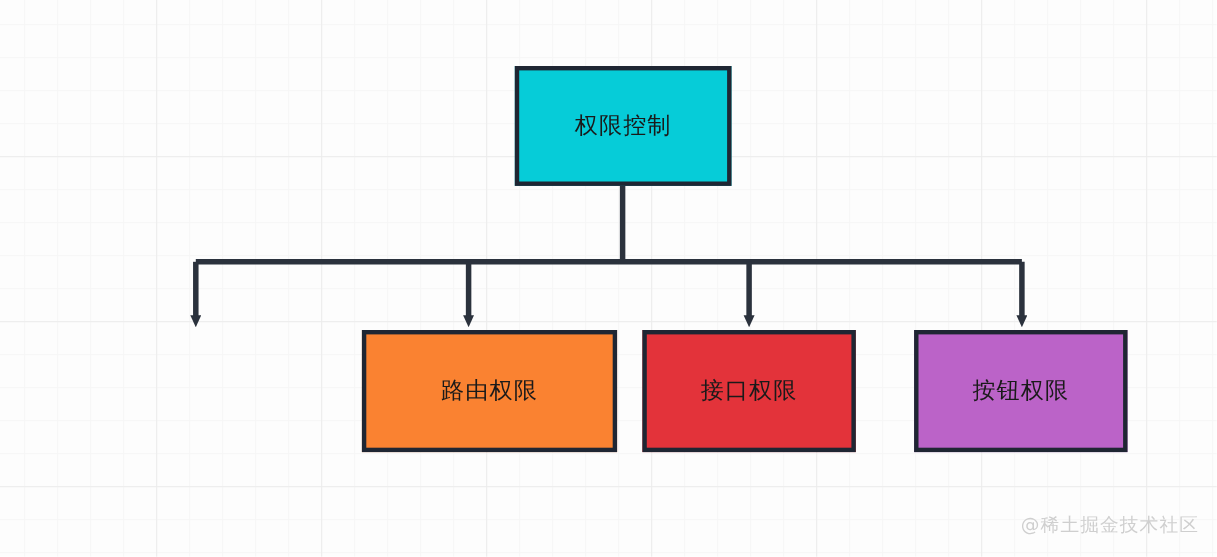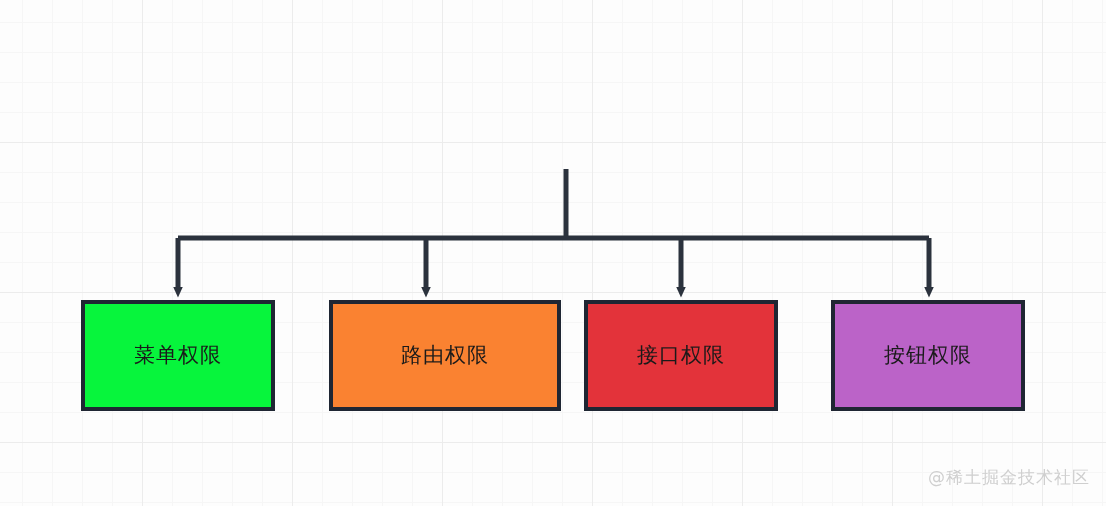--- a/index.html
+++ b/index.html
@@ -113,24 +113,24 @@
 
     <path d="M178,238 L178,288" stroke="#2b323d" stroke-width="5" fill="none" marker-end="url(#arrowhead)"></path>
 
     <path d="M426,238 L426,288" stroke="#2b323d" stroke-width="5" fill="none" marker-end="url(#arrowhead)"></path>
 
     <path d="M681,238 L681,288" stroke="#2b323d" stroke-width="5" fill="none" marker-end="url(#arrowhead)"></path>
 
     <path d="M929,238 L929,288" stroke="#2b323d" stroke-width="5" fill="none" marker-end="url(#arrowhead)"></path>
   </svg>
 
+  <div class="node" id="node-root" style="background-color: rgb(6, 204, 216); border-color: rgb(31, 38, 51);">
+    <span class="node-label">权限控制</span>
+  </div>
 
-  <div class="node" id="node-menu" style="background-color: rgb(7, 245, 60); border-color: rgb(31, 38, 51);">
-    <span class="node-label">菜单权限</span>
-  </div>
 
   <div class="node" id="node-route" style="background-color: rgb(250, 130, 49); border-color: rgb(31, 38, 51);">
     <span class="node-label">路由权限</span>
   </div>
 
   <div class="node" id="node-button" style="background-color: rgb(187, 99, 200); border-color: rgb(31, 38, 51);">
     <span class="node-label">按钮权限</span>
   </div>
 
   <div class="node" id="node-api" style="background-color: rgb(227, 51, 58); border-color: rgb(31, 38, 51);">

